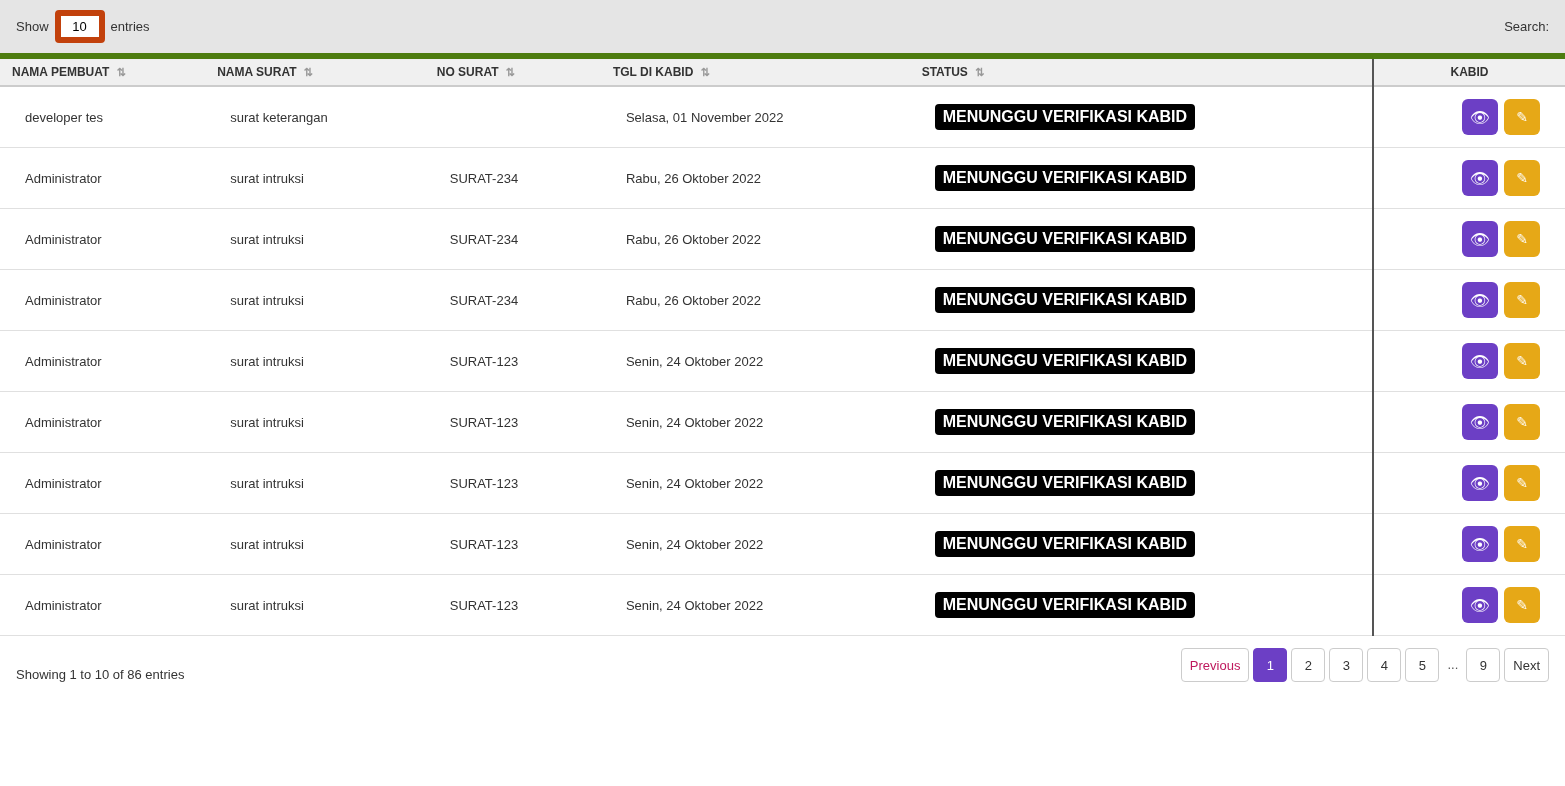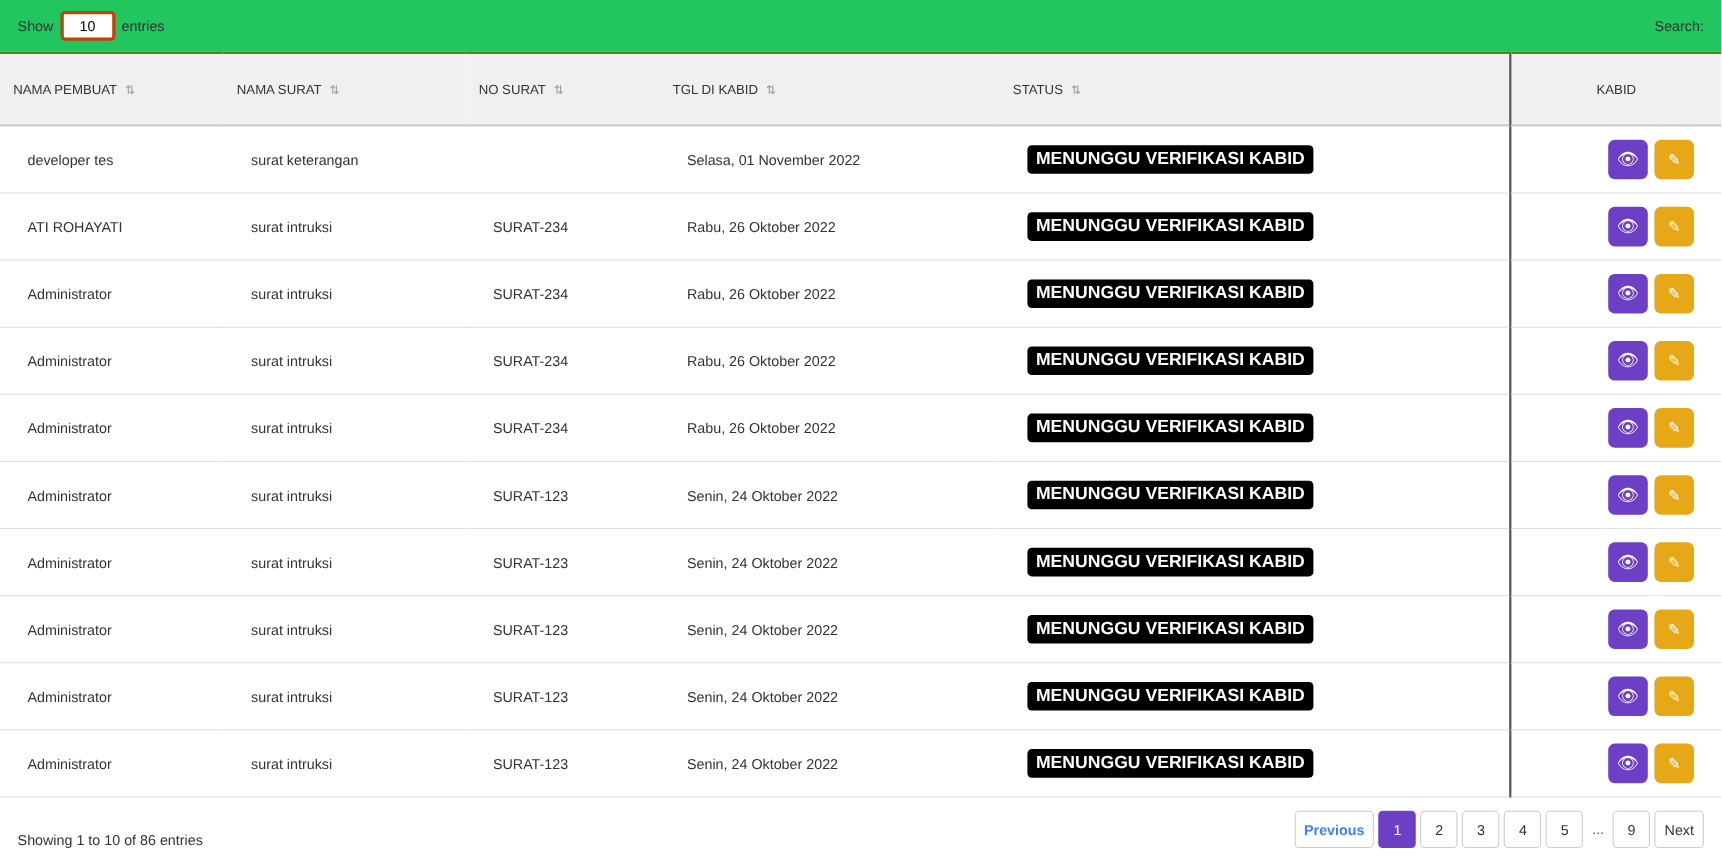--- a/index.html
+++ b/index.html
@@ -3,31 +3,31 @@
   <meta charset="utf-8">
   <style>
     * { box-sizing: border-box; margin: 0; padding: 0; }
     body { font-family: Arial, sans-serif; font-size: 13px; background: #fff; color: #333; }
 
     .top-bar {
       display: flex;
       justify-content: space-between;
       align-items: center;
       padding: 10px 16px;
-      background: #22c55e;
+      background: #e5e5e5;
     }
     .show-entries {
       display: flex;
       align-items: center;
       gap: 6px;
       font-size: 13px;
     }
     .show-entries input {
       width: 50px;
-      border: 3px solid #c2410c;
+      border: 6px solid #c2410c;
       border-radius: 4px;
       padding: 3px 6px;
       font-size: 13px;
       text-align: center;
     }
     .search-bar {
       display: flex;
       align-items: center;
       gap: 8px;
       font-size: 13px;
@@ -42,27 +42,27 @@
 
     table {
       width: 100%;
       border-collapse: collapse;
     }
     thead tr {
       background: #f0f0f0;
       border-bottom: 2px solid #ccc;
     }
     thead th {
-      padding: 25px 12px;
+      padding: 6px 12px;
       text-align: left;
       font-size: 12px;
-      font-weight: normal;
+      font-weight: bold;
       color: #333;
       white-space: nowrap;
-      border-top: 2px solid #4d7c0f;
+      border-top: 6px solid #4d7c0f;
     }
     thead th .sort-icon {
       display: inline-block;
       margin-left: 4px;
       color: #999;
       font-size: 11px;
     }
     thead th.action-col {
       text-align: center;
       border-left: 2px solid #555;
@@ -136,23 +136,22 @@
       font-size: 13px;
       padding: 0 8px;
       color: #333;
     }
     .pagination button.active {
       background: #6c3fc5;
       color: #fff;
       border-color: #6c3fc5;
     }
     .pagination button:disabled {
-      color: #3b82f6;
+      color: #be185d;
       cursor: default;
-      font-weight: bold;
     }
     .pagination .ellipsis {
       padding: 0 4px;
       line-height: 34px;
       color: #555;
     }
 
     
     tbody td.action-td {
       text-align: right;
@@ -205,37 +204,20 @@
         <span>KABID</span>
       </th>
     </tr>
   </thead>
   <tbody id="table-body">
   <tr>
         <td>developer tes</td>
         <td>surat keterangan</td>
         <td></td>
         <td>Selasa, 01 November 2022</td>
-        <td><span class="status-badge">MENUNGGU VERIFIKASI KABID</span></td>
-        <td class="action-td">
-          <div class="action-buttons">
-            <button class="btn-view">
-              <span>👁</span>
-            </button>
-            <button class="btn-edit">
-              <span>✎</span>
-            </button>
-          </div>
-        </td>
-      </tr>
-      <tr>
-        <td>ATI ROHAYATI</td>
-        <td>surat intruksi</td>
-        <td>SURAT-234</td>
-        <td>Rabu, 26 Oktober 2022</td>
         <td><span class="status-badge">MENUNGGU VERIFIKASI KABID</span></td>
         <td class="action-td">
           <div class="action-buttons">
             <button class="btn-view">
               <span>👁</span>
             </button>
             <button class="btn-edit">
               <span>✎</span>
             </button>
           </div>

